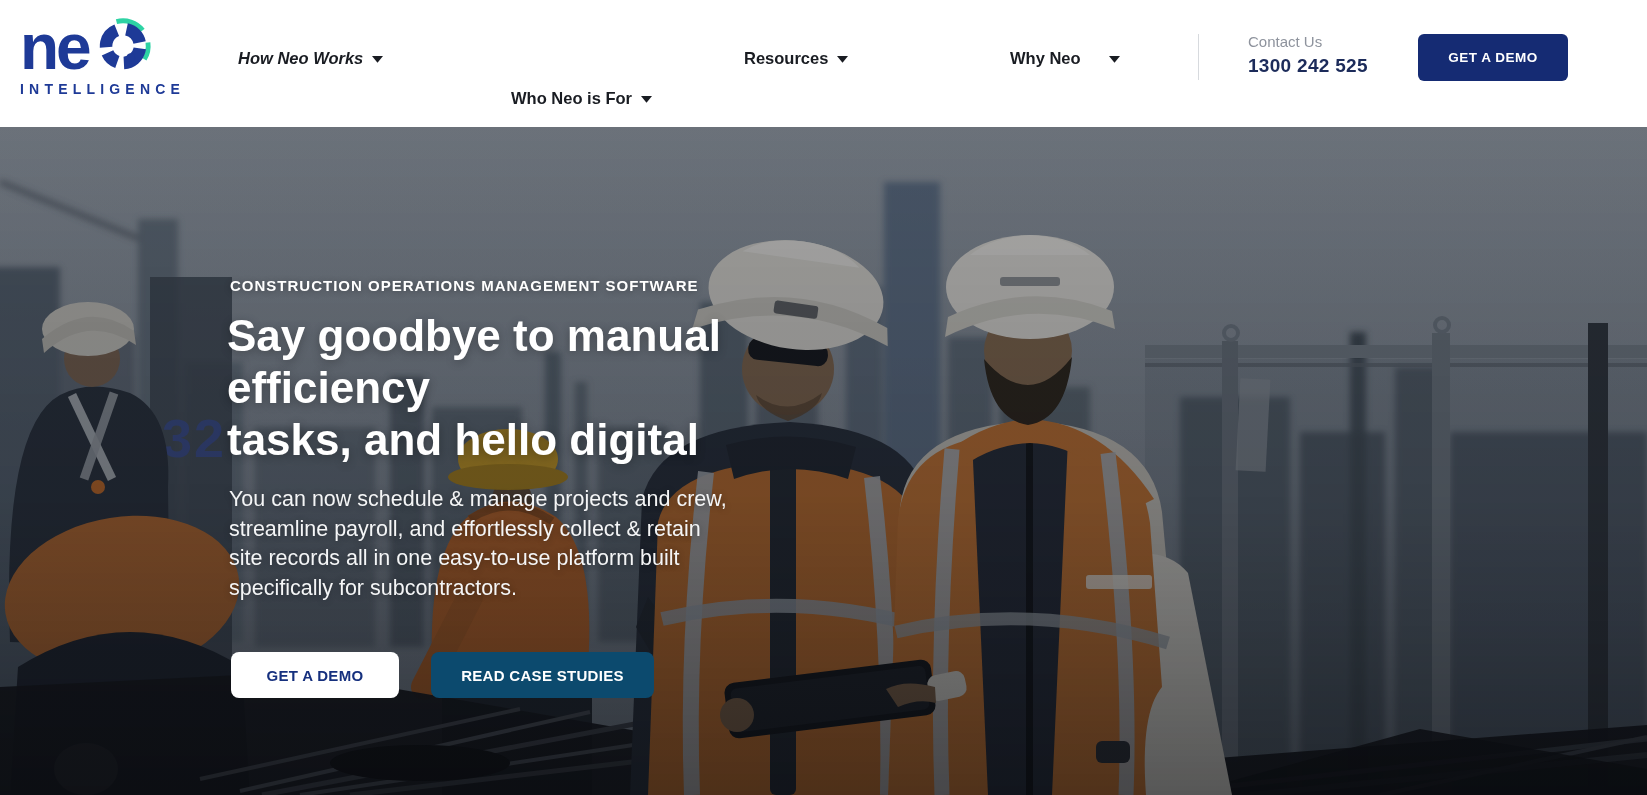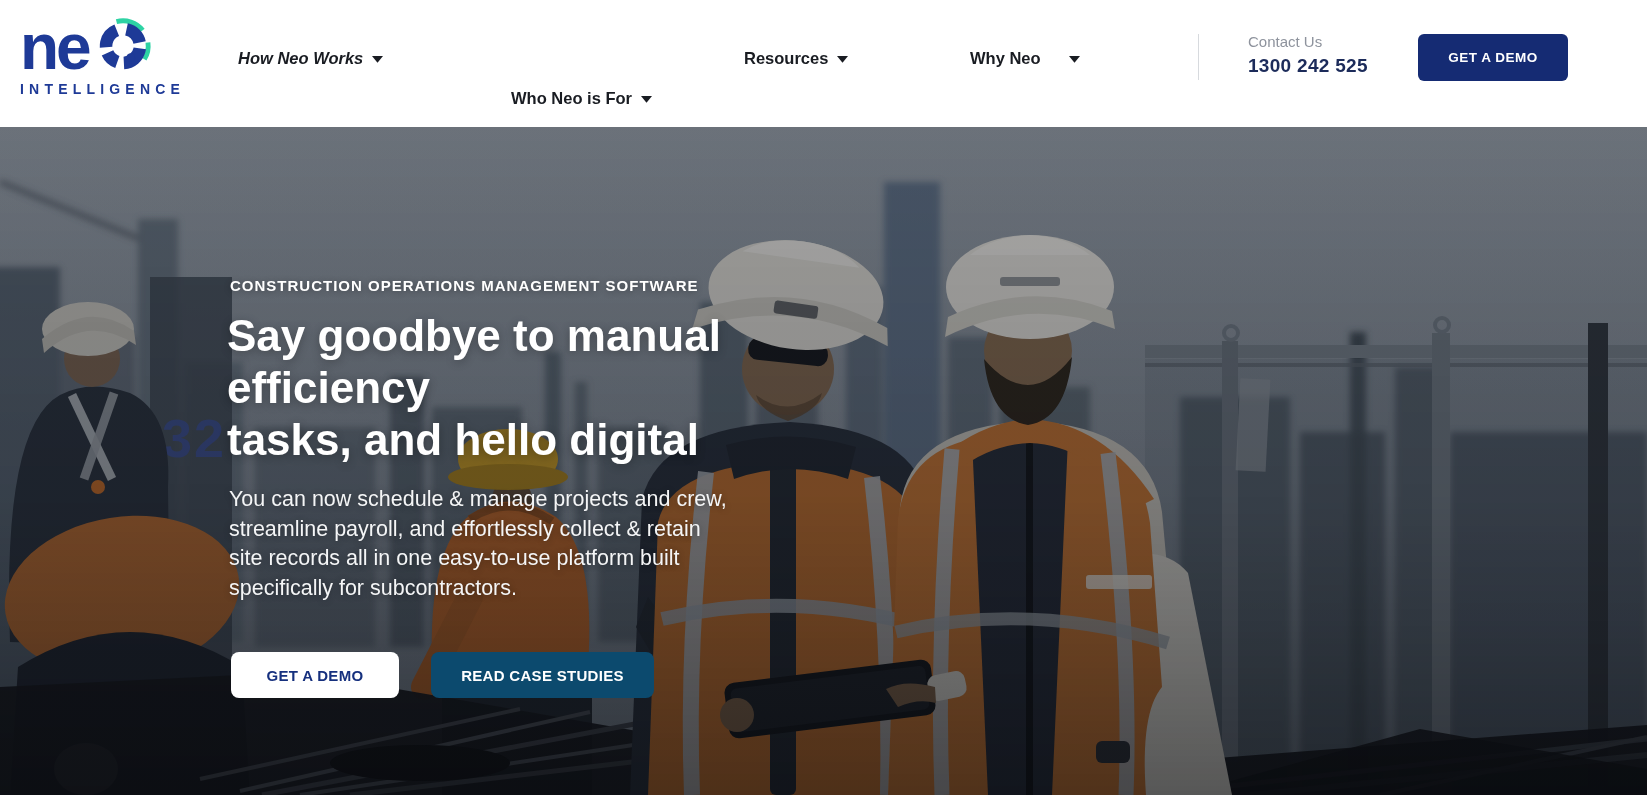--- a/index.html
+++ b/index.html
@@ -11,21 +11,21 @@
 
   .logo { position:absolute; left:20px; top:11px; cursor:pointer; }
   .logo-row { display:flex; align-items:flex-end; height:66px; }
   .logo-ne { font-size:64px; font-weight:bold; color:#1e3a97; letter-spacing:-3px; line-height:0.92; }
   .logo-mark { width:62px; height:62px; margin-left:3px; }
   .logo-sub { font-size:14px; font-weight:bold; color:#1e3a97; letter-spacing:5.2px; margin-top:4px; }
 
   .nav-item { position:absolute; top:47px; display:flex; align-items:center; gap:9px;
               font-size:16.5px; font-weight:bold; color:#191c22; cursor:pointer; line-height:23px; }
   .nav-item svg { display:block; margin-top:2px; }
-  .nav-1 { left:238px;font-style:italic; } .nav-2 { left:511px;margin-top:40px; } .nav-3 { left:744px; } .nav-4 { left:970px;gap:28px; }
+  .nav-1 { left:238px;font-style:italic; } .nav-2 { left:511px;margin-top:40px; } .nav-3 { left:744px; } .nav-4 { left:1010px;gap:28px; }
 
   .header-divider { position:absolute; left:1198px; top:34px; width:1px; height:46px; background:#d7dade; }
 
   .contact { position:absolute; left:1248px; top:33px; }
   .contact-label { font-size:15px; color:#8e939d; margin-bottom:5px; }
   .contact-phone { font-size:19px; font-weight:bold; color:#1c2b5a; letter-spacing:0.3px; cursor:pointer; }
 
   .header-cta { position:absolute; left:1418px; top:34px; width:150px; height:47px;
                 background:#152b73; color:#ffffff; border:none; border-radius:6px;
                 font-family:inherit; font-size:13.5px; font-weight:bold; letter-spacing:0.5px; cursor:pointer; }

